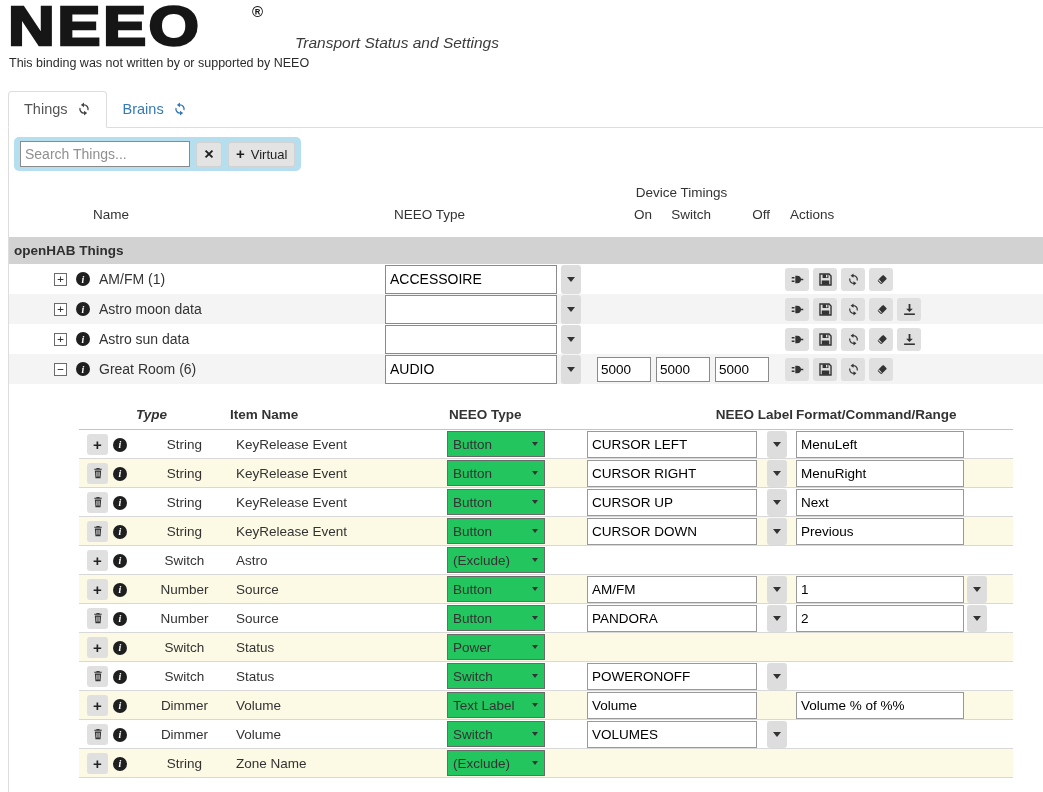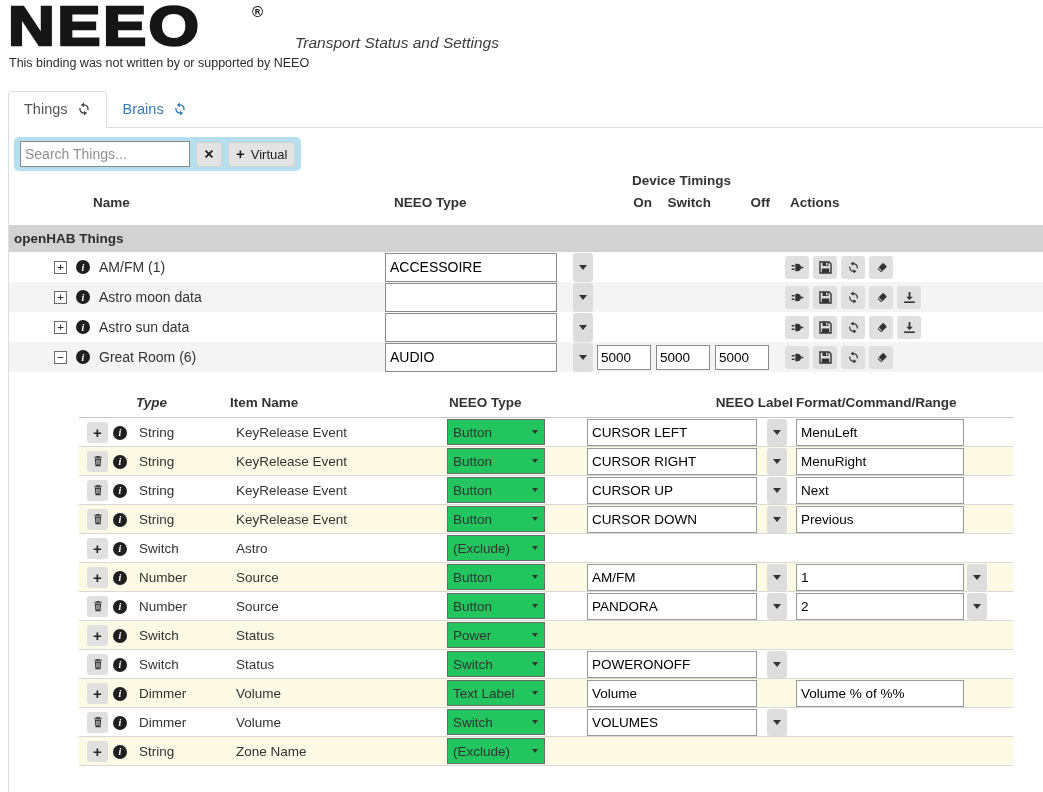--- a/index.html
+++ b/index.html
@@ -38,39 +38,39 @@
   .search-input { width:170px; height:26px; border:1px solid #8a8a8a; padding:0 4px; font-size:14px;
                   font-family:inherit; color:#333; }
   .search-input::placeholder { color:#8f8f8f; }
   .sbtn { height:25px; min-width:25px; border:1px solid #d2d2d2; background:#e3e3e3; border-radius:3px;
           display:inline-flex; align-items:center; justify-content:center; gap:6px; padding:0 7px;
           font-size:13px; color:#1e1e1e; cursor:pointer; font-family:inherit; }
   .sbtn svg { width:10px; height:10px; }
   .plusglyph { font-weight:bold; font-size:15px; line-height:10px; }
   
   .mgrid { display:grid; grid-template-columns:376px 208px 59px 59px 59px auto; align-items:center; }
-  .mhead { font-weight:bold; }
+  .mhead { margin-top:12px; font-weight:normal; }
   .mh1 { height:19px; }
   .mh1 .timings { grid-column:3/6; text-align:center; }
   .mh2 { height:24px; }
   .h-name { padding-left:84px; }
   .h-ntype { padding-left:9px; }
   .h-on,.h-switch,.h-off { text-align:right; }
   .h-actions { padding-left:20px; }
   .groupbar { margin-top:11px; background:var(--groupbg); font-weight:bold; padding:6px 0 6px 5px; color:#2f2f2f; }
   .mrow { height:30px; }
   .mrow.alt { background:var(--stripe); }
   .cell-name { display:flex; align-items:center; gap:9px; padding-left:45px; font-size:14px; }
   .expandbox { width:13px; height:13px; flex:none; border:1px solid #6b6b6b; background:#fff; color:#333;
                font-size:11px; line-height:11px; text-align:center; cursor:pointer;
                font-family:"DejaVu Sans Mono",monospace; }
   .infoicon { width:14px; height:14px; flex:none; border-radius:50%; background:#1f1f1f; color:#fff;
               display:inline-flex; align-items:center; justify-content:center;
               font:italic bold 10px "Liberation Serif",serif; cursor:pointer; }
-  .cell-type { display:flex; align-items:center; gap:4px;justify-content:space-between; }
+  .cell-type { display:flex; align-items:center; gap:4px; }
   .tinput { width:172px; height:29px; border:1px solid #8a8a8a; padding:0 4px; font-size:14px; font-family:inherit; }
   .ddbtn { width:20px; background:#ddd; border-radius:3px; display:inline-flex; align-items:center;
            justify-content:center; cursor:pointer; }
   .ddbtn.tall { height:29px; }
   .caret { width:0; height:0; border-left:4px solid transparent; border-right:4px solid transparent;
            border-top:5px solid #333; }
   .cell-tim { display:flex; }
   .timinput { width:54px; height:25px; margin-left:4px; border:1px solid #8a8a8a; padding:0 3px;
               font-size:13.5px; font-family:inherit; }
   .cell-actions { display:flex; gap:4px; padding-left:15px; }
@@ -83,21 +83,21 @@
   .sgrid { display:grid; grid-template-columns:34px 16px 101px 209px 140px 214px auto; align-items:center; }
   .shead { height:30px; font-weight:bold; border-bottom:1px solid #c4c4c4; }
   .sh-type { padding-left:7px;font-style:italic; } .sh-item { padding-left:0; } .sh-ntype { padding-left:10px; }
   .sh-label { padding-left:12px;text-align:right; } .sh-format { padding-left:3px; }
   .srow { height:29px; border-bottom:1px solid #d8d8d8; }
   .srow.alt { background:var(--yellow); }
   .rowbtn { width:21px; height:21px; margin-left:8px; background:var(--btnbg); border-radius:3px;
             display:inline-flex; align-items:center; justify-content:center; cursor:pointer;
             font-weight:bold; font-size:15px; color:#222; }
   .rowbtn svg { width:12px; height:12px; fill:#333; }
-  .s-type { padding-left:10px; } .s-item { padding-left:6px; }
+  .s-type { padding-left:10px;text-align:center; } .s-item { padding-left:6px; }
   .sel { width:98px; height:26px; margin-left:8px; border:1px solid #6a6a6a; background:#22c55e;
          display:flex; align-items:center; justify-content:space-between; padding:0 6px 0 5px;
          cursor:pointer; font-size:13.5px; }
   .sel .caret { border-top-width:4px; border-left-width:3.5px; border-right-width:3.5px; }
   .cell-label,.cell-format { display:flex; align-items:flex-end; }
   .linput { width:170px; height:27px; margin-left:8px; border:1px solid #999; padding:0 4px;
             font-size:13.5px; font-family:inherit; }
   .ldd { margin-left:10px; height:27px; }
   .finput { width:168px; height:27px; margin-left:3px; border:1px solid #999; padding:0 4px;
             font-size:13.5px; font-family:inherit; }

